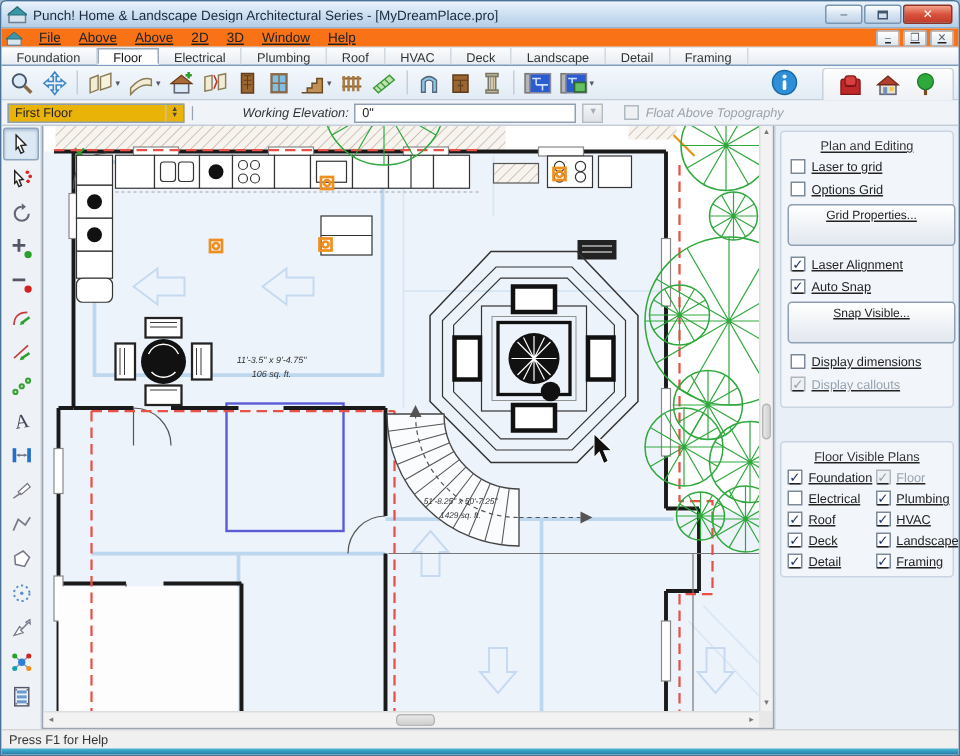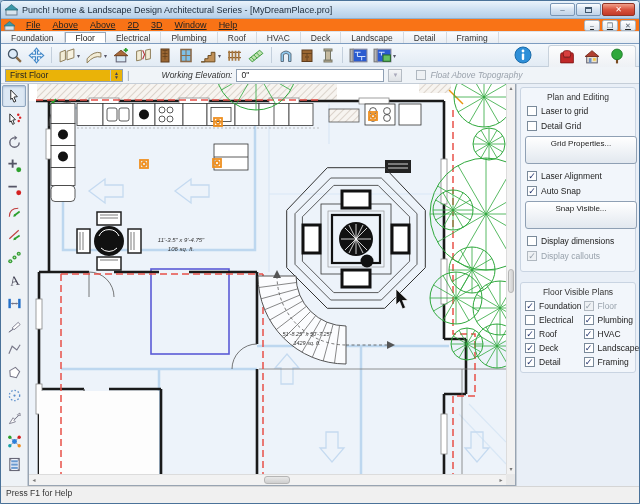--- a/index.html
+++ b/index.html
@@ -76,31 +76,31 @@
   .vscroll { background:#f2f2f2; border-left:1px solid #dcdcdc; position:relative; }
   .vthumb { position:absolute; left:1px; right:1px; top:185px; height:24px; background:linear-gradient(90deg,#e8e8e8,#cfcfcf); border:1px solid #b5b5b5; border-radius:3px; }
   .scroll-arrow { position:absolute; left:0; right:0; height:9px; font-size:6px; color:#777; text-align:center; line-height:9px; }
   .hscroll { background:#f2f2f2; border-top:1px solid #dcdcdc; position:relative; }
   .hthumb { position:absolute; top:1px; bottom:1px; left:235px; width:26px; background:linear-gradient(#e8e8e8,#cfcfcf); border:1px solid #b5b5b5; border-radius:3px; }
   .h-arrow { position:absolute; top:0; bottom:0; width:10px; font-size:6px; color:#777; text-align:center; line-height:10px; }
   .scroll-corner { background:#e8e8e8; }
 
   
   .right-panel { flex:1; background:#e9eff7; border-left:1px solid #c5cdd6; padding:3px 3px; overflow:hidden; }
-  .group { background:#f2f6fb; border:1px solid #c9d4e2; border-radius:3px; padding:4px 4px 5px 4px; margin-bottom:10px; }
+  .group { background:#f2f6fb; border:1px solid #c9d4e2; border-radius:3px; padding:4px 4px 5px 4px; margin-bottom:22px;text-decoration:underline; }
   .group-title { text-align:center; font-size:8.5px; color:#333; margin-bottom:4px; }
   .chk-row { display:flex; align-items:center; gap:4px; margin:0 0 5px 2px; }
   .chk-label { font-size:8.5px; color:#222; }
   .chk-label.disabled { color:#98a2ac; }
   .panel-btn { display:block; width:112px; margin:2px auto 7px auto; height:28px; font-size:8px; color:#222;
     border:1px solid #8fa0b4; border-radius:3px; background:linear-gradient(#ffffff,#e2e8ef); text-align:center; line-height:13px; }
   .fvp-grid { display:grid; grid-template-columns:1fr 1fr; row-gap:4px; column-gap:2px; }
 
   
-  .statusbar { flex:0 0 17px; display:flex; flex-direction:row; }
+  .statusbar { flex:0 0 17px; display:flex; flex-direction:column; }
   .status-text { flex:1; background:#f0f0f0; border-top:1px solid #d5d5d5; padding:1px 5px; font-size:8.5px; color:#333; }
   .frame-bottom { height:4px; background:linear-gradient(#49b6d6,#1f7fa8); }
 </style>
 </head>
 <body>
 
 <div class="window">
 
   <div class="titlebar">
     <svg class="app-icon" viewBox="0 0 13 12">
@@ -646,21 +646,21 @@
     <div class="right-panel">
       <div class="group">
         <div class="group-title">Plan and Editing</div>
 
         <div class="chk-row">
           <span class="checkbox"></span>
           <span class="chk-label">Laser to grid</span>
         </div>
         <div class="chk-row">
           <span class="checkbox"></span>
-          <span class="chk-label">Detail Grid</span>
+          <span class="chk-label">Options Grid</span>
         </div>
         <div class="panel-btn">Grid Properties...</div>
 
         <div class="chk-row">
           <span class="checkbox">✓</span>
           <span class="chk-label">Laser Alignment</span>
         </div>
         <div class="chk-row">
           <span class="checkbox">✓</span>
           <span class="chk-label">Auto Snap</span>

